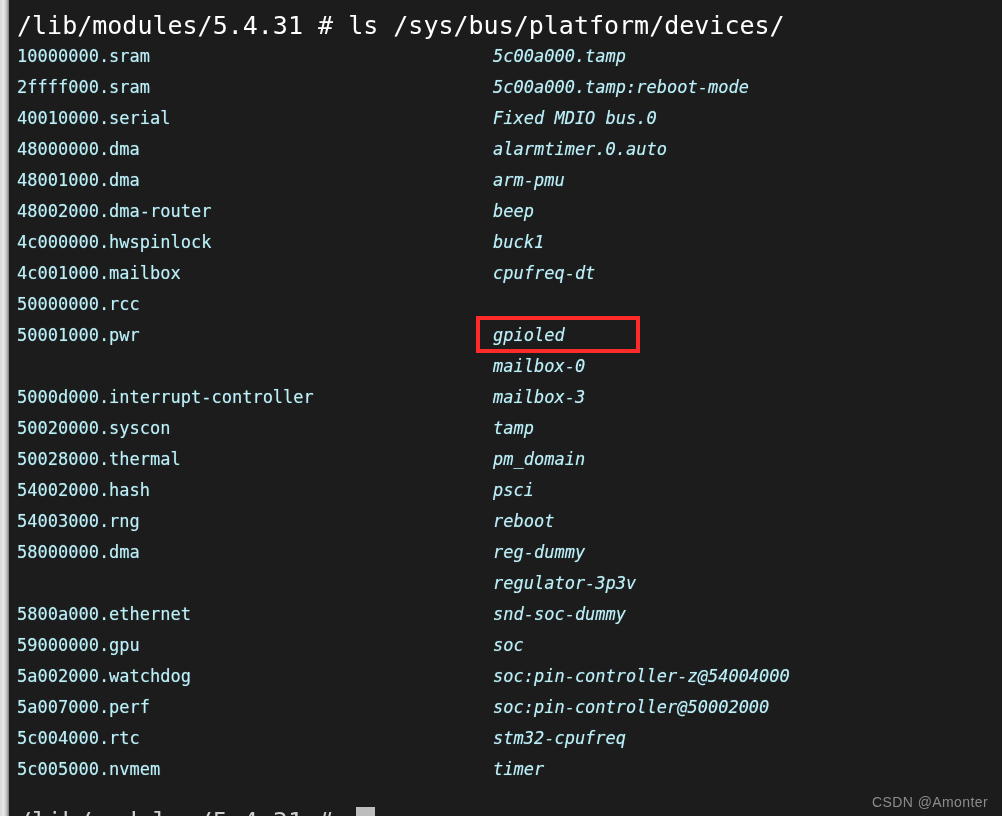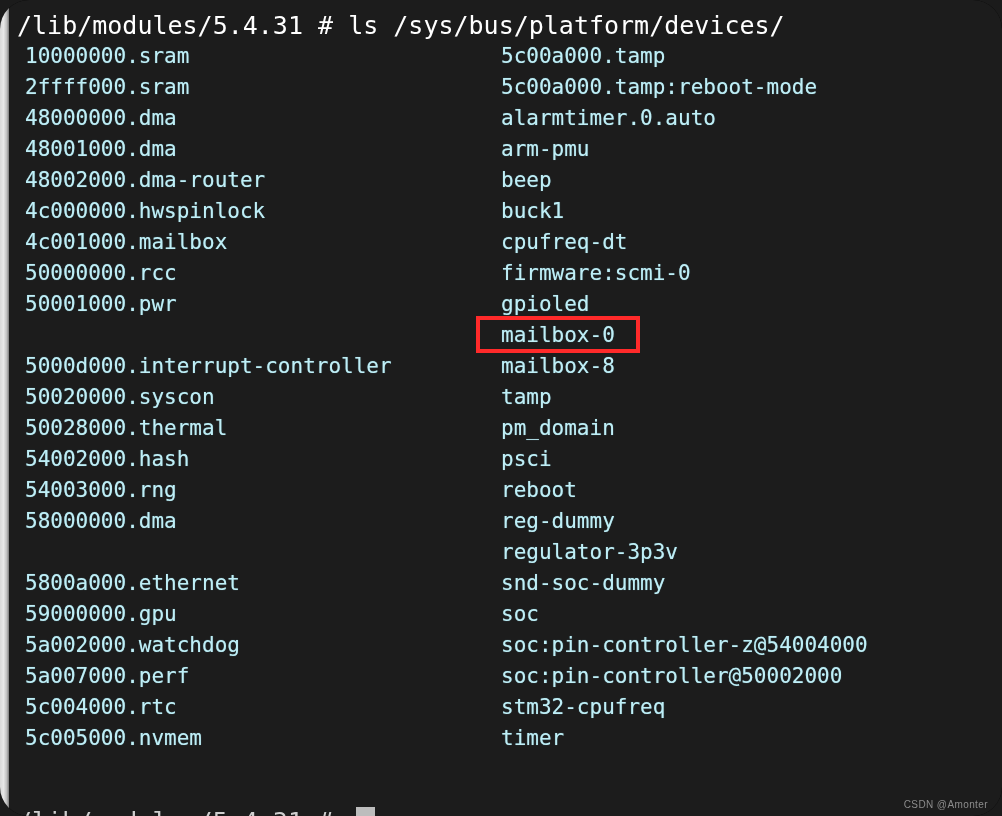--- a/index.html
+++ b/index.html
@@ -7,21 +7,20 @@
     padding: 0;
     background: #1b1b1b;
   }
   #screen {
     position: relative;
     width: 1002px;
     height: 816px;
     background: #000000;
     overflow: hidden;
     font-family: "DejaVu Sans Mono", "Liberation Mono", monospace;
-    border-radius: 29px;
   }
   
   #left-rail {
     position: absolute;
     left: 0;
     top: 0;
     width: 9px;
     height: 816px;
     background: linear-gradient(to right, #d8d8d8 0%, #e8e8e8 40%, #bfbfbf 75%, #7a7a7a 100%);
   }
@@ -60,38 +59,38 @@
   #listing {
     position: absolute;
     left: 17px;
     top: 41px;
     width: 975px;
   }
   .row {
     position: relative;
     height: 31px;
     line-height: 31px;
-    font-size: 21px;
+    font-size: 17px;
     white-space: pre;
     color: #c9f2f7;
-    margin-left: 8px;
   }
   .row .c1 {
     position: absolute;
     left: 0px;
     top: 0;
     color: #bfeef6;
     text-shadow: 0 0 1px rgba(140,220,235,0.55);
   }
   .row .c2 {
     position: absolute;
     left: 476px;
     top: 0;
     color: #bfeef6;
     text-shadow: 0 0 1px rgba(140,220,235,0.55);
+    font-style: italic;
   }
   
   #highlight-box {
     position: absolute;
     left: 476px;
     top: 316px;
     width: 164px;
     height: 37px;
     border: 4px solid #ff2a2a;
     box-sizing: border-box;
@@ -116,21 +115,21 @@
     top: 807px;
     width: 19px;
     height: 9px;
     background: #bdbdbd;
   }
   #watermark {
     position: absolute;
     right: 14px;
     bottom: 6px;
     font-family: "Liberation Sans", sans-serif;
-    font-size: 10px;
+    font-size: 14px;
     color: #8c8c8c;
     letter-spacing: 0.4px;
   }
 </style>
 </head>
 <body>
 
 <div id="screen">
 
   <div id="left-rail"></div>
@@ -140,29 +139,30 @@
   <div id="top-clipped">
     
     
   </div>
 
   <div id="cmdline">/lib/modules/5.4.31 # ls /sys/bus/platform/devices/</div>
 
   <div id="listing">
       <div class="row"><span class="c1">10000000.sram</span><span class="c2">5c00a000.tamp</span></div>
       <div class="row"><span class="c1">2ffff000.sram</span><span class="c2">5c00a000.tamp:reboot-mode</span></div>
+      <div class="row"><span class="c1">40010000.serial</span><span class="c2">Fixed MDIO bus.0</span></div>
       <div class="row"><span class="c1">48000000.dma</span><span class="c2">alarmtimer.0.auto</span></div>
       <div class="row"><span class="c1">48001000.dma</span><span class="c2">arm-pmu</span></div>
       <div class="row"><span class="c1">48002000.dma-router</span><span class="c2">beep</span></div>
       <div class="row"><span class="c1">4c000000.hwspinlock</span><span class="c2">buck1</span></div>
       <div class="row"><span class="c1">4c001000.mailbox</span><span class="c2">cpufreq-dt</span></div>
-      <div class="row"><span class="c1">50000000.rcc</span><span class="c2">firmware:scmi-0</span></div>
+      <div class="row"><span class="c1">50000000.rcc</span></div>
       <div class="row"><span class="c1">50001000.pwr</span><span class="c2">gpioled</span></div>
       <div class="row"><span class="c2">mailbox-0</span></div>
-      <div class="row"><span class="c1">5000d000.interrupt-controller</span><span class="c2">mailbox-8</span></div>
+      <div class="row"><span class="c1">5000d000.interrupt-controller</span><span class="c2">mailbox-3</span></div>
       <div class="row"><span class="c1">50020000.syscon</span><span class="c2">tamp</span></div>
       <div class="row"><span class="c1">50028000.thermal</span><span class="c2">pm_domain</span></div>
       <div class="row"><span class="c1">54002000.hash</span><span class="c2">psci</span></div>
       <div class="row"><span class="c1">54003000.rng</span><span class="c2">reboot</span></div>
       <div class="row"><span class="c1">58000000.dma</span><span class="c2">reg-dummy</span></div>
       <div class="row"><span class="c2">regulator-3p3v</span></div>
       <div class="row"><span class="c1">5800a000.ethernet</span><span class="c2">snd-soc-dummy</span></div>
       <div class="row"><span class="c1">59000000.gpu</span><span class="c2">soc</span></div>
       <div class="row"><span class="c1">5a002000.watchdog</span><span class="c2">soc:pin-controller-z@54004000</span></div>
       <div class="row"><span class="c1">5a007000.perf</span><span class="c2">soc:pin-controller@50002000</span></div>

